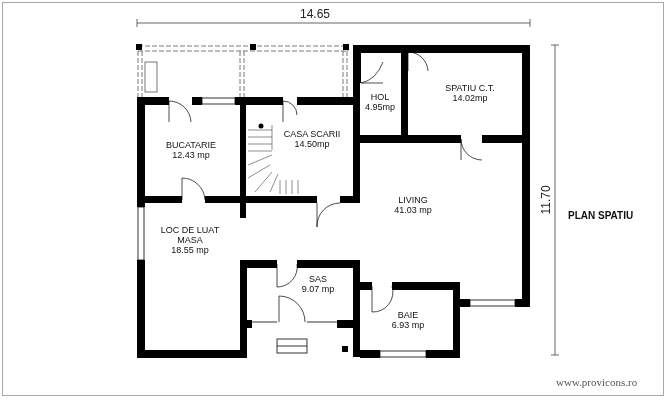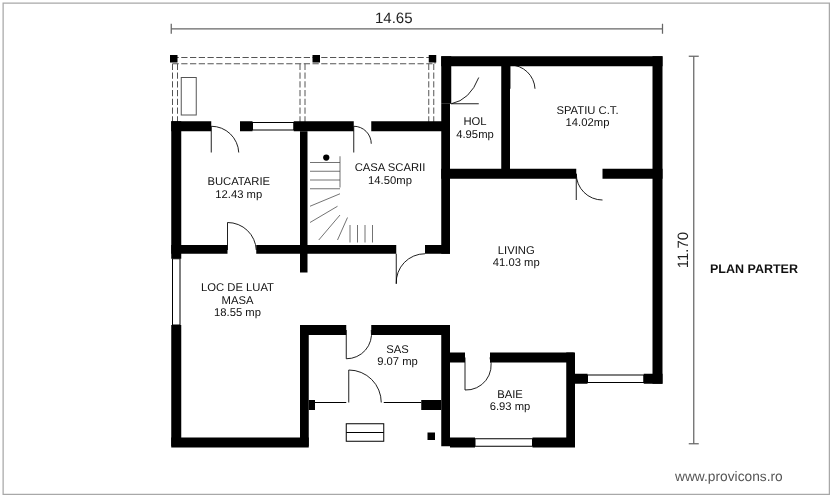--- a/index.html
+++ b/index.html
@@ -2,21 +2,21 @@
 <html><head>
 <meta charset="utf-8">
 <style>
   html, body { margin: 0; padding: 0; background: #ffffff; }
   body { width: 668px; height: 400px; position: relative; overflow: hidden; font-family: "Liberation Sans", sans-serif; }
   .frame { position: absolute; left: 2px; top: 2px; width: 662px; height: 394px; border: 1px solid #a8a8a8; box-sizing: border-box; }
   svg { position: absolute; left: 0; top: 0; }
   .lbl { font-family: "Liberation Sans", sans-serif; font-size: 9px; fill: #111; text-anchor: middle; }
   .dim { font-family: "Liberation Sans", sans-serif; font-size: 12px; fill: #222; text-anchor: middle; }
   .title { position: absolute; left: 568px; top: 210px; font-size: 10px; font-weight: bold; color: #111; }
-  .site { position: absolute; left: 540px; top: 376px; font-size: 11px; color: #555; font-family: Liberation Sans, sans-serif; }
+  .site { position: absolute; left: 556px; top: 376px; font-size: 11px; color: #555; font-family: Liberation Serif, serif; }
 </style>
 </head>
 <body>
 
 <div class="frame"></div>
 
 <svg width="668" height="400" viewBox="0 0 668 400">
 
   <g stroke="#666" stroke-width="1">
     <line x1="137" y1="23" x2="530" y2="23"></line>
@@ -152,14 +152,14 @@
     <text class="lbl" x="318" y="282">SAS</text>
     <text class="lbl" x="318" y="292">9.07 mp</text>
     <text class="lbl" x="408" y="318">BAIE</text>
     <text class="lbl" x="408" y="328">6.93 mp</text>
   </g>
 
   <text class="dim" x="315" y="18">14.65</text>
   <text class="dim" x="550" y="200" transform="rotate(-90 550 200)">11.70</text>
 </svg>
 
-<div class="title">PLAN PARTER</div>
+<div class="title">PLAN SPATIU</div>
 <div class="site">www.provicons.ro</div>
 
 </body></html>

